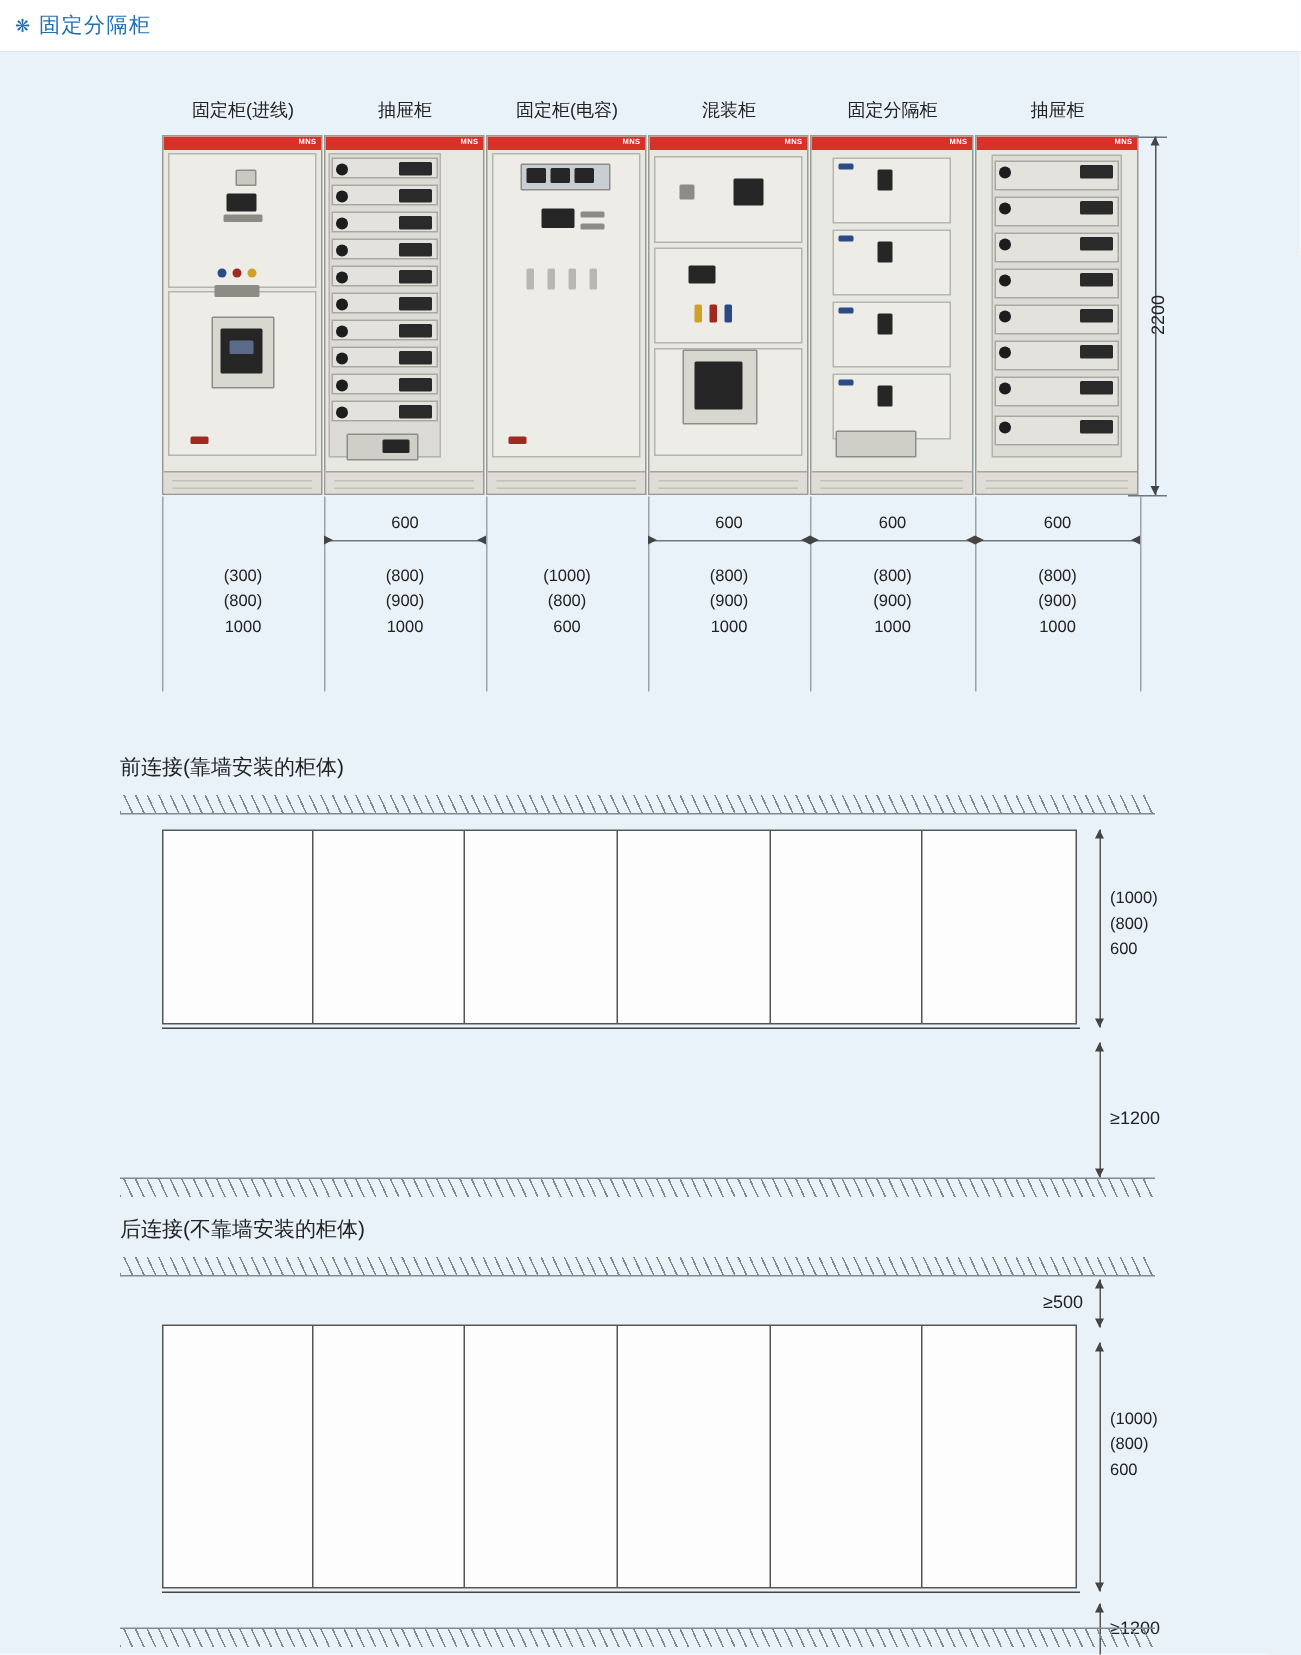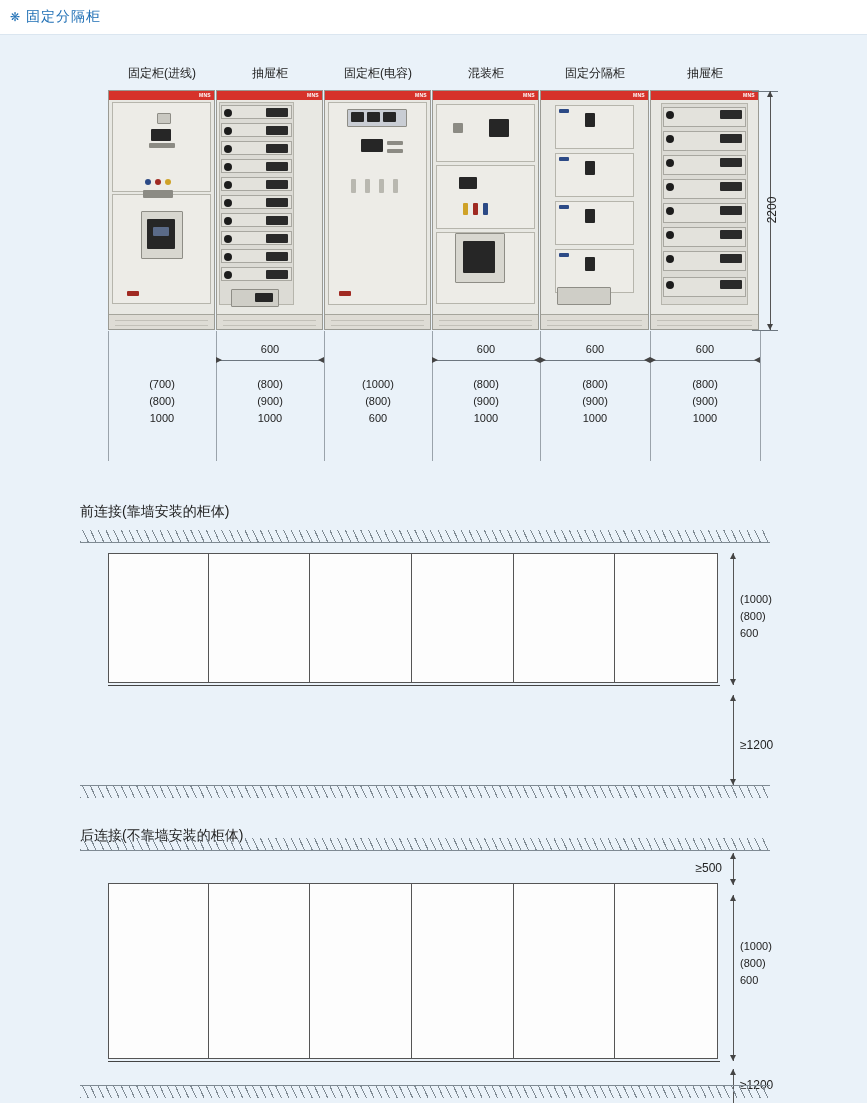--- a/index.html
+++ b/index.html
@@ -412,21 +412,21 @@
     <div class="arrow-r" style="left:540px;top:322px"></div>
     <div class="arrow-l" style="left:644px;top:322px"></div>
     <div class="dimtext" style="left:540px;top:308px;width:110px">600</div>
 
     <div class="hline" style="left:650px;top:325px;width:110px"></div>
     <div class="arrow-r" style="left:650px;top:322px"></div>
     <div class="arrow-l" style="left:754px;top:322px"></div>
     <div class="dimtext" style="left:650px;top:308px;width:110px">600</div>
 
     <div class="dimstack" style="left:108px;top:341px;width:108px">
-      <div>(700)</div>
+      <div>(300)</div>
       <div>(800)</div>
       <div>1000</div>
     </div>
     <div class="dimstack" style="left:216px;top:341px;width:108px">
       <div>(800)</div>
       <div>(900)</div>
       <div>1000</div>
     </div>
     <div class="dimstack" style="left:324px;top:341px;width:108px">
       <div>(1000)</div>
@@ -483,21 +483,21 @@
 
     <div class="vline" style="left:733px;top:660px;height:90px;background:#555"></div>
     <div class="arrow-u" style="left:730px;top:660px"></div>
     <div class="arrow-d" style="left:730px;top:744px"></div>
     <div class="dimlabel2" style="left:740px;top:703px">≥1200</div>
 
     <div class="hatch low" style="left:80px;top:750px;width:690px"></div>
   </div>
 
   <div>
-    <div class="plan-title" style="left:80px;top:792px">后连接(不靠墙安装的柜体)</div>
+    <div class="plan-title" style="left:80px;top:776px">后连接(不靠墙安装的柜体)</div>
 
     <div class="hatch" style="left:80px;top:803px;width:690px"></div>
 
     <div class="vline" style="left:733px;top:818px;height:32px;background:#555"></div>
     <div class="arrow-u" style="left:730px;top:818px"></div>
     <div class="arrow-d" style="left:730px;top:844px"></div>
     <div class="dimlabel2" style="left:722px;top:826px;transform:translateX(-100%)">≥500</div>
 
     <div class="plan-row" style="left:108px;top:848px;width:610px;height:176px">
       <div class="plan-cell" style="width:100px"></div>

